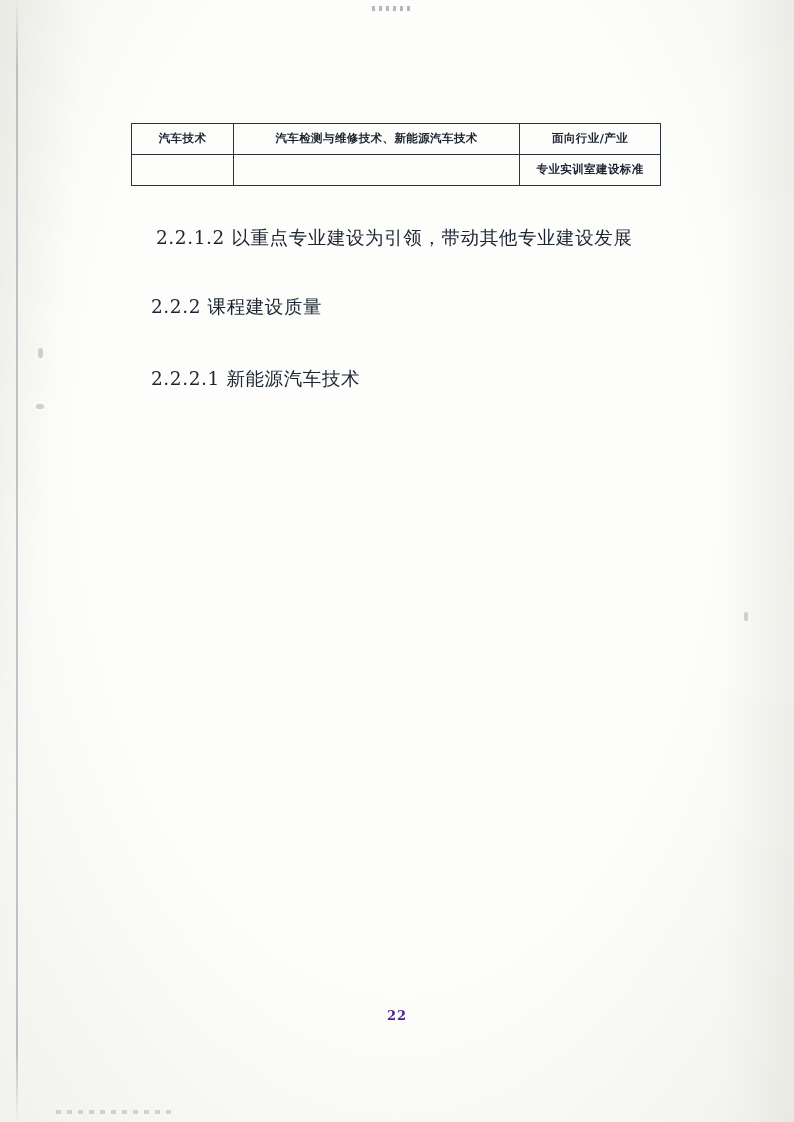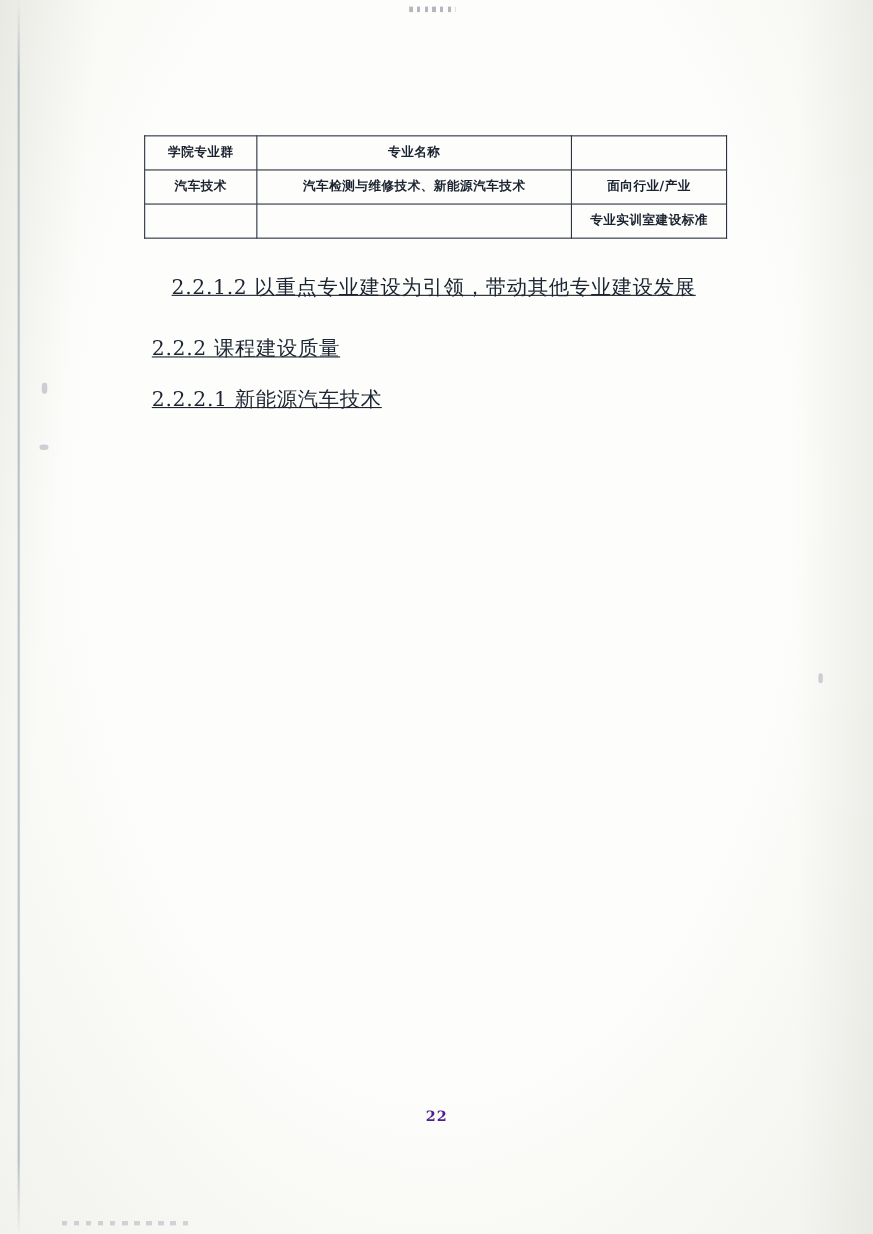--- a/index.html
+++ b/index.html
@@ -76,39 +76,38 @@
     height: 22px;
   }
   .col-a { width: 100px; }
   .col-b { width: 290px; }
   .col-c { width: 140px; }
 
   
   .body {
     position: absolute;
     left: 118px;
-    top: 243px;
+    top: 219px;
     width: 566px;
-    text-decoration: underline;
   }
   p.para {
     margin: 0 0 2px 0;
     font-size: 18.5px;
     line-height: 38px;
     letter-spacing: 0.6px;
     text-align: justify;
     text-justify: inter-character;
     color: #1b2431;
   }
   p.indent { text-indent: 38px; }
   p.indent2 { text-indent: 20px; }
   .gap { height: 8px; }
 
   .heading {
-    margin: 0;
+    margin: 13px;
     font-size: 18.5px;
     line-height: 38px;
     letter-spacing: 0.6px;
     color: #1b2431;
   }
 
   .page-number {
     position: absolute;
     left: 0;
     right: 0;
@@ -129,25 +128,20 @@
   <div class="edge-left"></div>
   <div class="top-mark"></div>
   <div class="bottom-mark"></div>
   <div class="speck" style="left:38px;top:348px;width:5px;height:10px;"></div>
   <div class="speck" style="left:36px;top:404px;width:8px;height:5px;"></div>
   <div class="speck" style="left:744px;top:612px;width:4px;height:9px;"></div>
 
   <table class="doc-table">
     <tbody>
       <tr>
-        <td class="col-a">学院专业群</td>
-        <td class="col-b">专业名称</td>
-        <td class="col-c"></td>
-      </tr>
-      <tr>
         <td class="col-a">汽车技术</td>
         <td class="col-b">汽车检测与维修技术、新能源汽车技术</td>
         <td class="col-c">面向行业/产业</td>
       </tr>
       <tr>
         <td class="col-a"></td>
         <td class="col-b"></td>
         <td class="col-c">专业实训室建设标准</td>
       </tr>
     </tbody>

